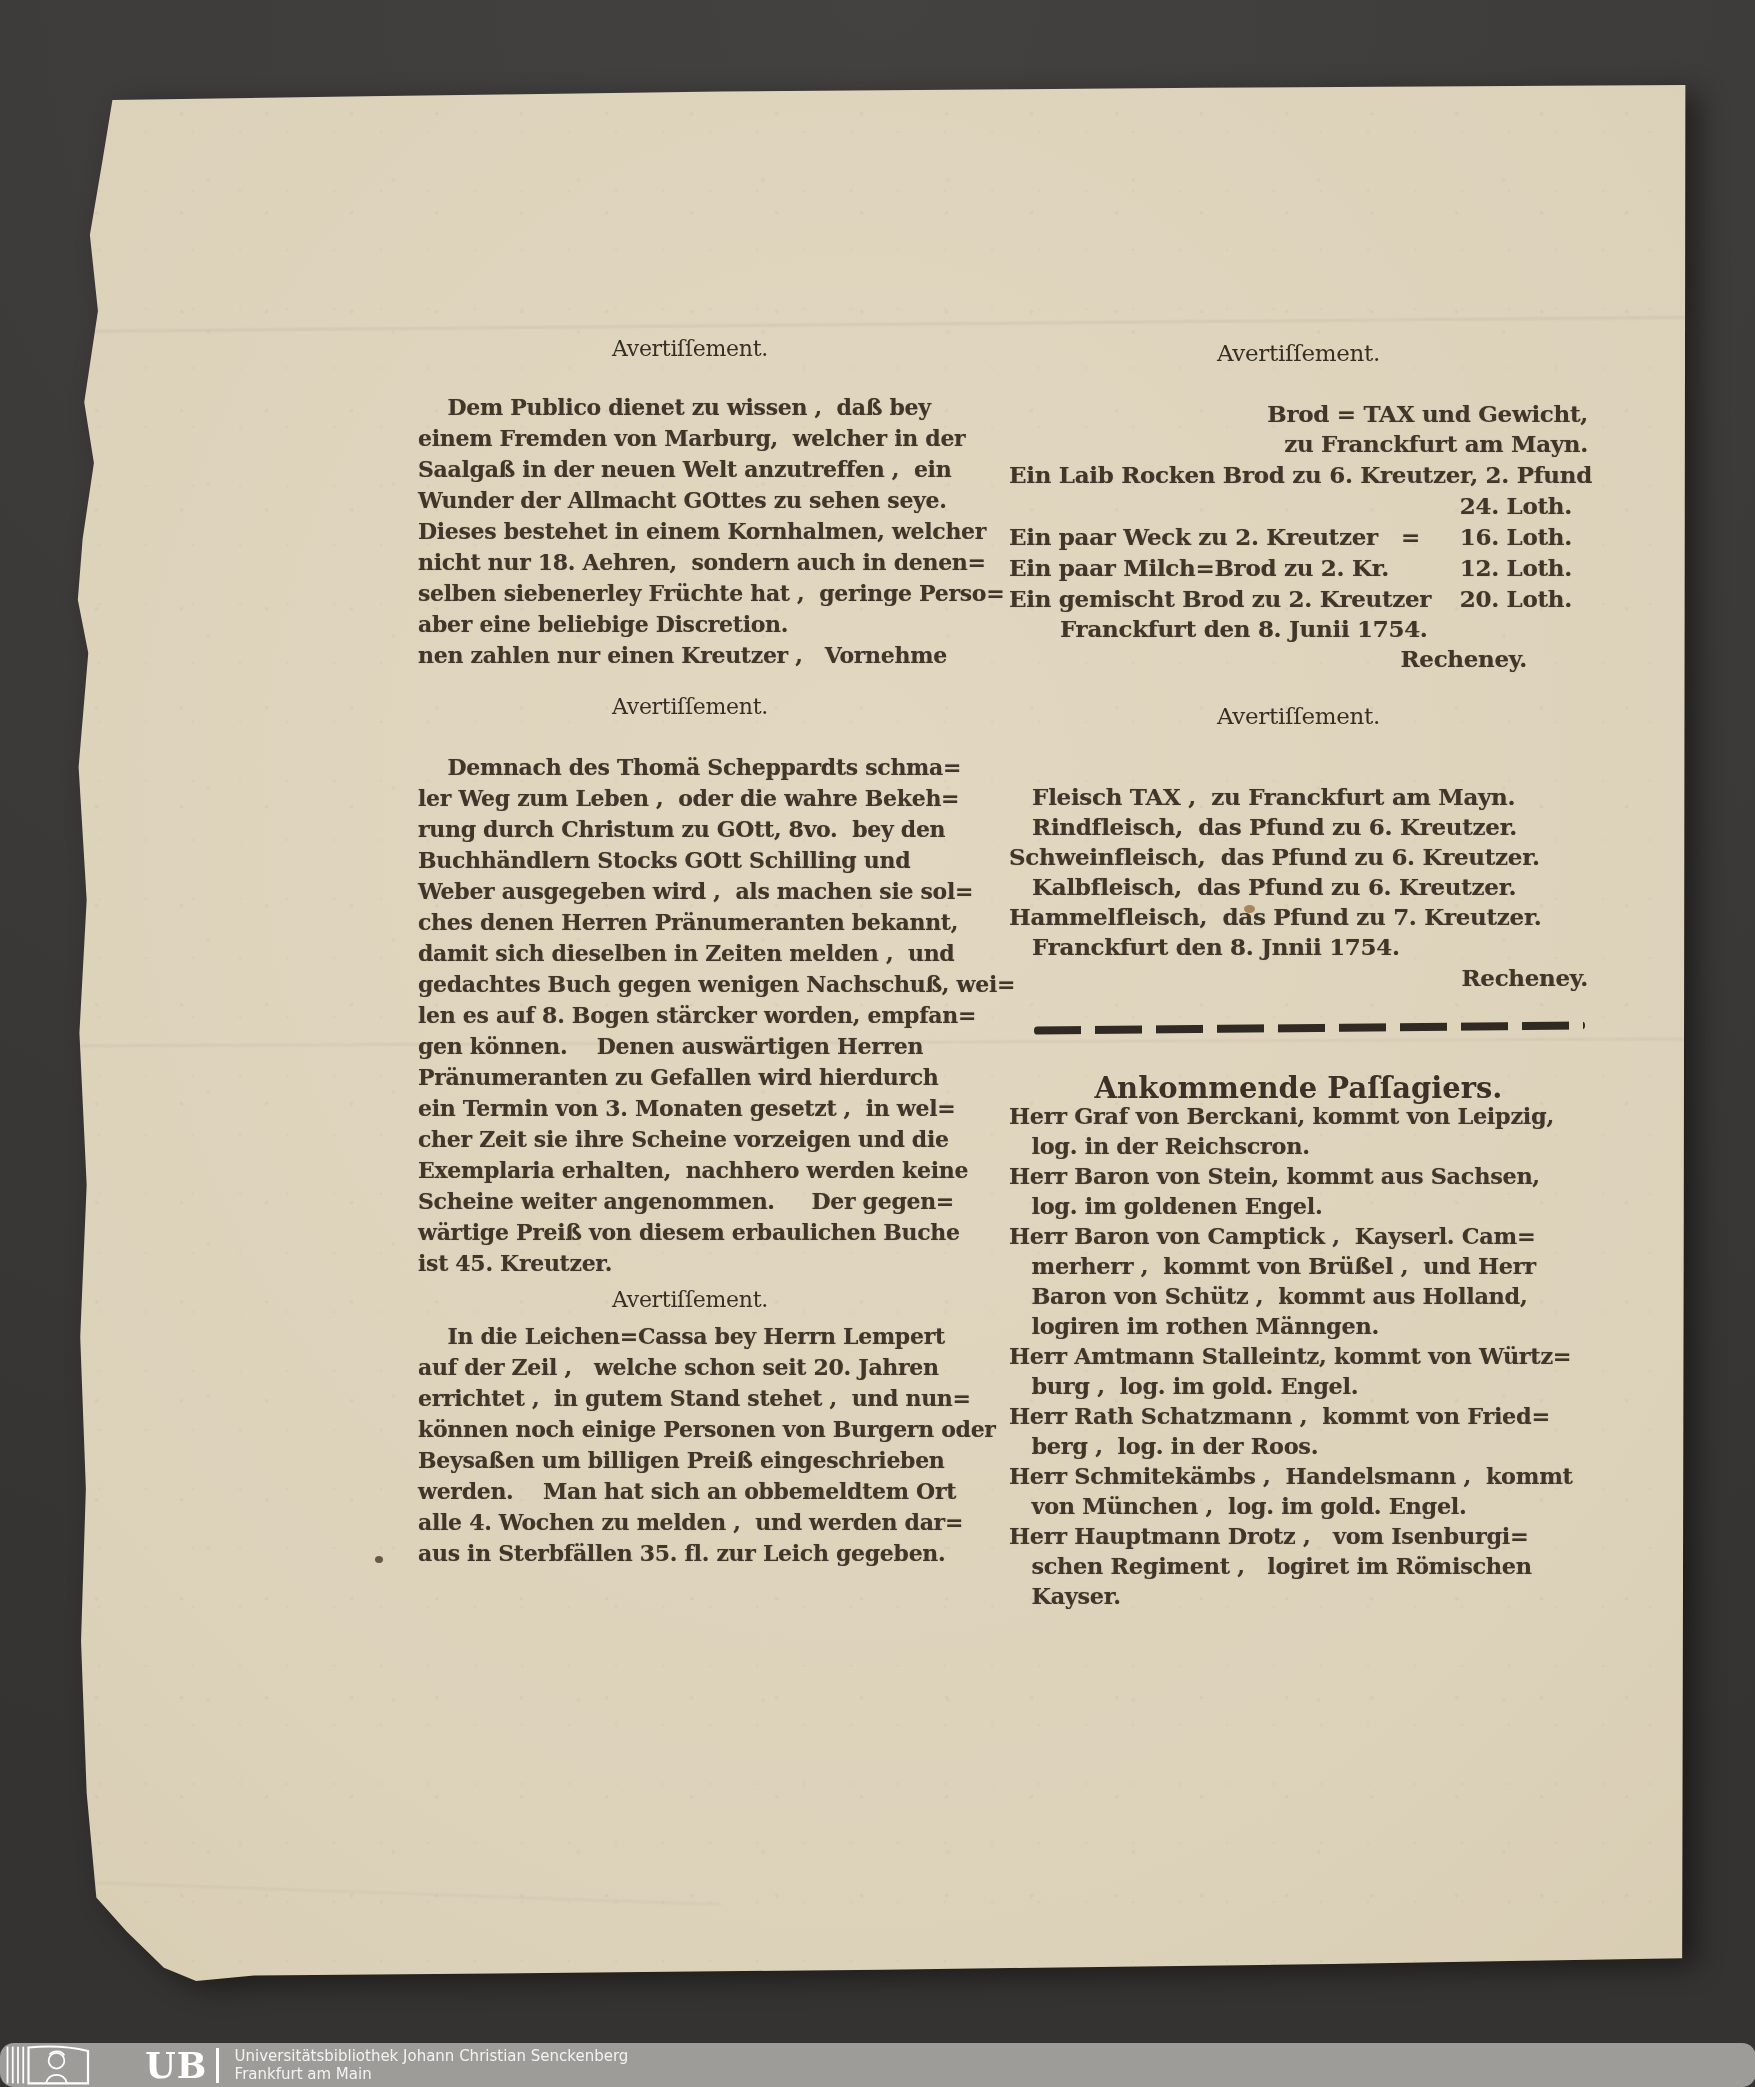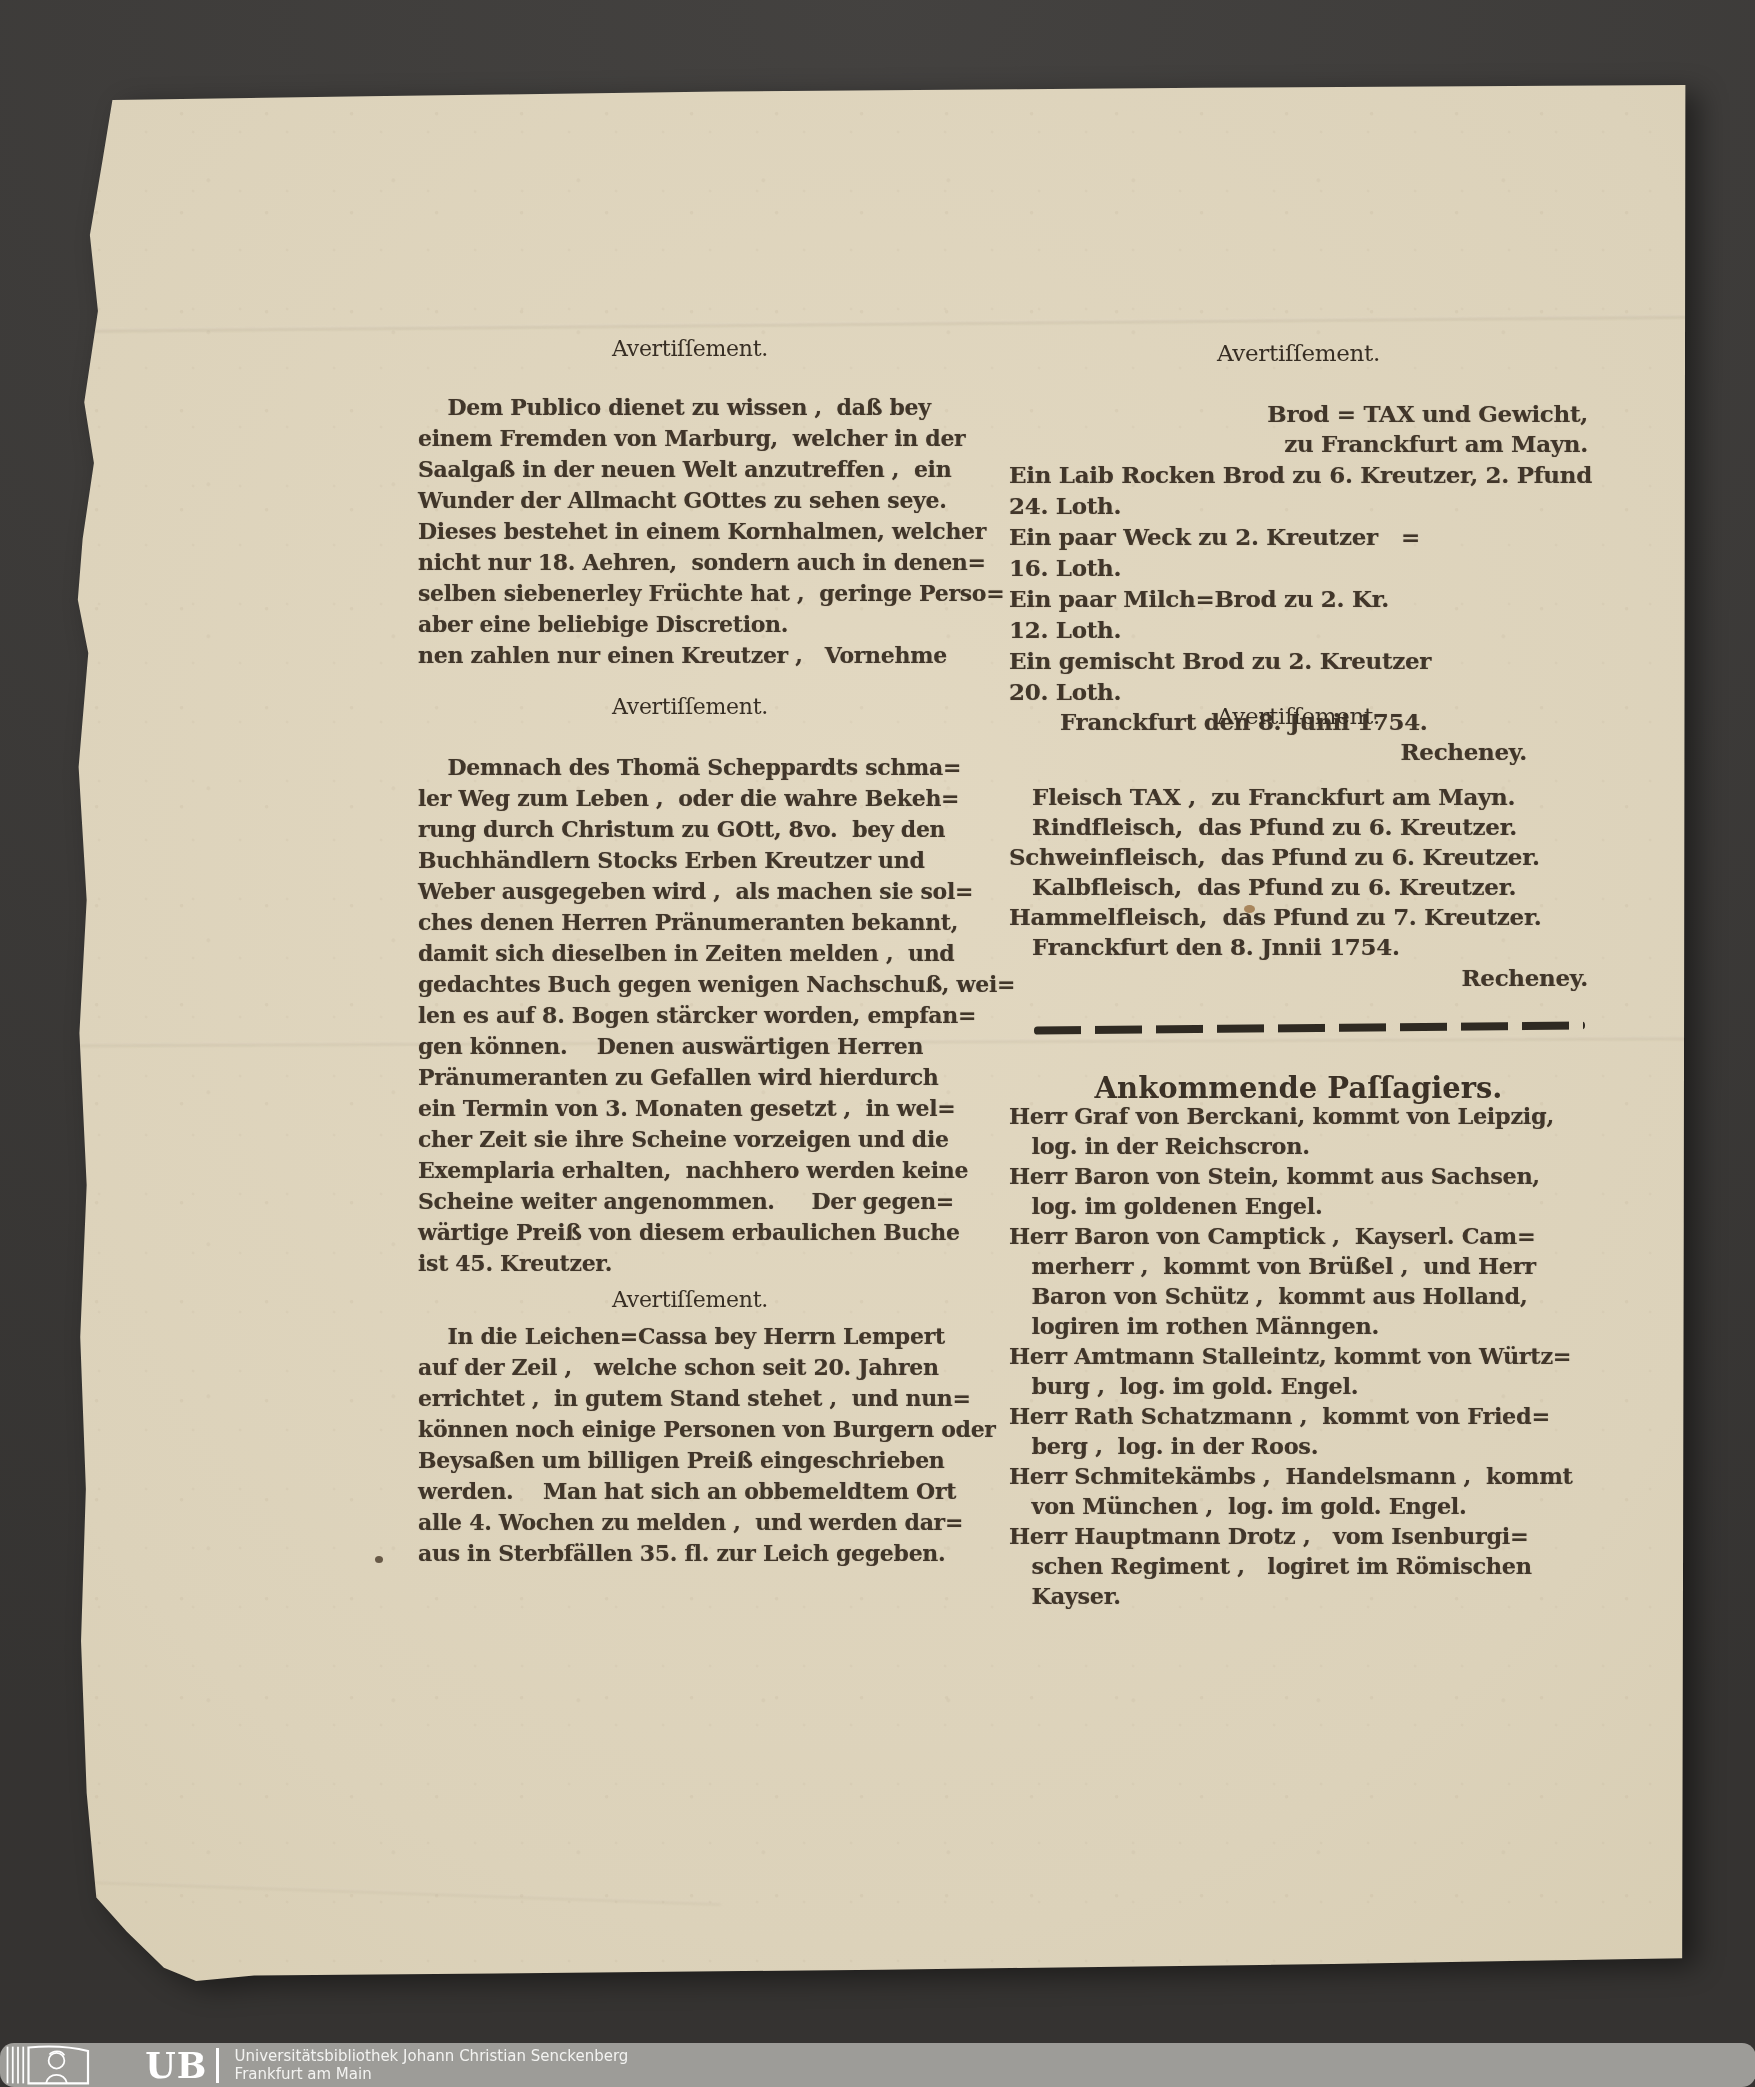--- a/index.html
+++ b/index.html
@@ -37,21 +37,21 @@
   .head{position:absolute;text-align:center;color:#372e24;font-weight:normal;
         font-size:26px;letter-spacing:0.9px;}
   .tblock{position:absolute;color:#41362a;font-weight:bold;
           text-shadow:0 0 0.9px rgba(64,53,42,0.45);}
   .tblock .tline{white-space:pre;}
   .col-l{width:544px;left:341px;font-size:22px;letter-spacing:-0.3px;}
   .col-l .tline{line-height:31px;}
   .col-r{width:579px;left:932px;font-size:23px;letter-spacing:-0.3px;}
   .col-r .tline{line-height:30px;}
   .centered{text-align:right;}
-  .brod-row{display:flex;justify-content:space-between;line-height:31px;white-space:pre;flex-direction:column;}
+  .brod-row{display:flex;justify-content:space-between;line-height:31px;white-space:pre;}
   .brod-row .rr{padding-right:16px;}
   .sig{text-align:right;padding-right:61px;line-height:30px;}
   .datel{padding-left:51px;line-height:30px;white-space:pre;}
   .fr-head{position:absolute;text-align:center;color:#3b3126;font-weight:bold;
            font-size:29px;letter-spacing:0px;}
   .divider{position:absolute;height:8px;border-radius:3.5px;
     background:repeating-linear-gradient(90deg,#2f2a22 0 47px, rgba(47,42,34,0) 47px 61px);
     transform:rotate(-0.55deg);}
   
   .footer{position:absolute;left:0;bottom:0;width:1756px;height:44px;background:#9d9c98;
@@ -88,21 +88,21 @@
           <div class="tline">selben siebenerley Früchte hat ,  geringe Perso=</div>
           <div class="tline">aber eine beliebige Discretion.</div>
           <div class="tline">nen zahlen nur einen Kreutzer ,   Vornehme</div>
         </div>
 
       <div class="head col-l" style="top:611px;">Avertiſſement.</div>
       <div class="tblock col-l" style="top:669px;">
           <div class="tline">    Demnach des Thomä Scheppardts schma=</div>
           <div class="tline">ler Weg zum Leben ,  oder die wahre Bekeh=</div>
           <div class="tline">rung durch Christum zu GOtt, 8vo.  bey den</div>
-          <div class="tline">Buchhändlern Stocks Erben Kreutzer und</div>
+          <div class="tline">Buchhändlern Stocks GOtt Schilling und</div>
           <div class="tline">Weber ausgegeben wird ,  als machen sie sol=</div>
           <div class="tline">ches denen Herren Pränumeranten bekannt,</div>
           <div class="tline">damit sich dieselben in Zeiten melden ,  und</div>
           <div class="tline">gedachtes Buch gegen wenigen Nachschuß, wei=</div>
           <div class="tline">len es auf 8. Bogen stärcker worden, empfan=</div>
           <div class="tline">gen können.    Denen auswärtigen Herren</div>
           <div class="tline">Pränumeranten zu Gefallen wird hierdurch</div>
           <div class="tline">ein Termin von 3. Monaten gesetzt ,  in wel=</div>
           <div class="tline">cher Zeit sie ihre Scheine vorzeigen und die</div>
           <div class="tline">Exemplaria erhalten,  nachhero werden keine</div>

